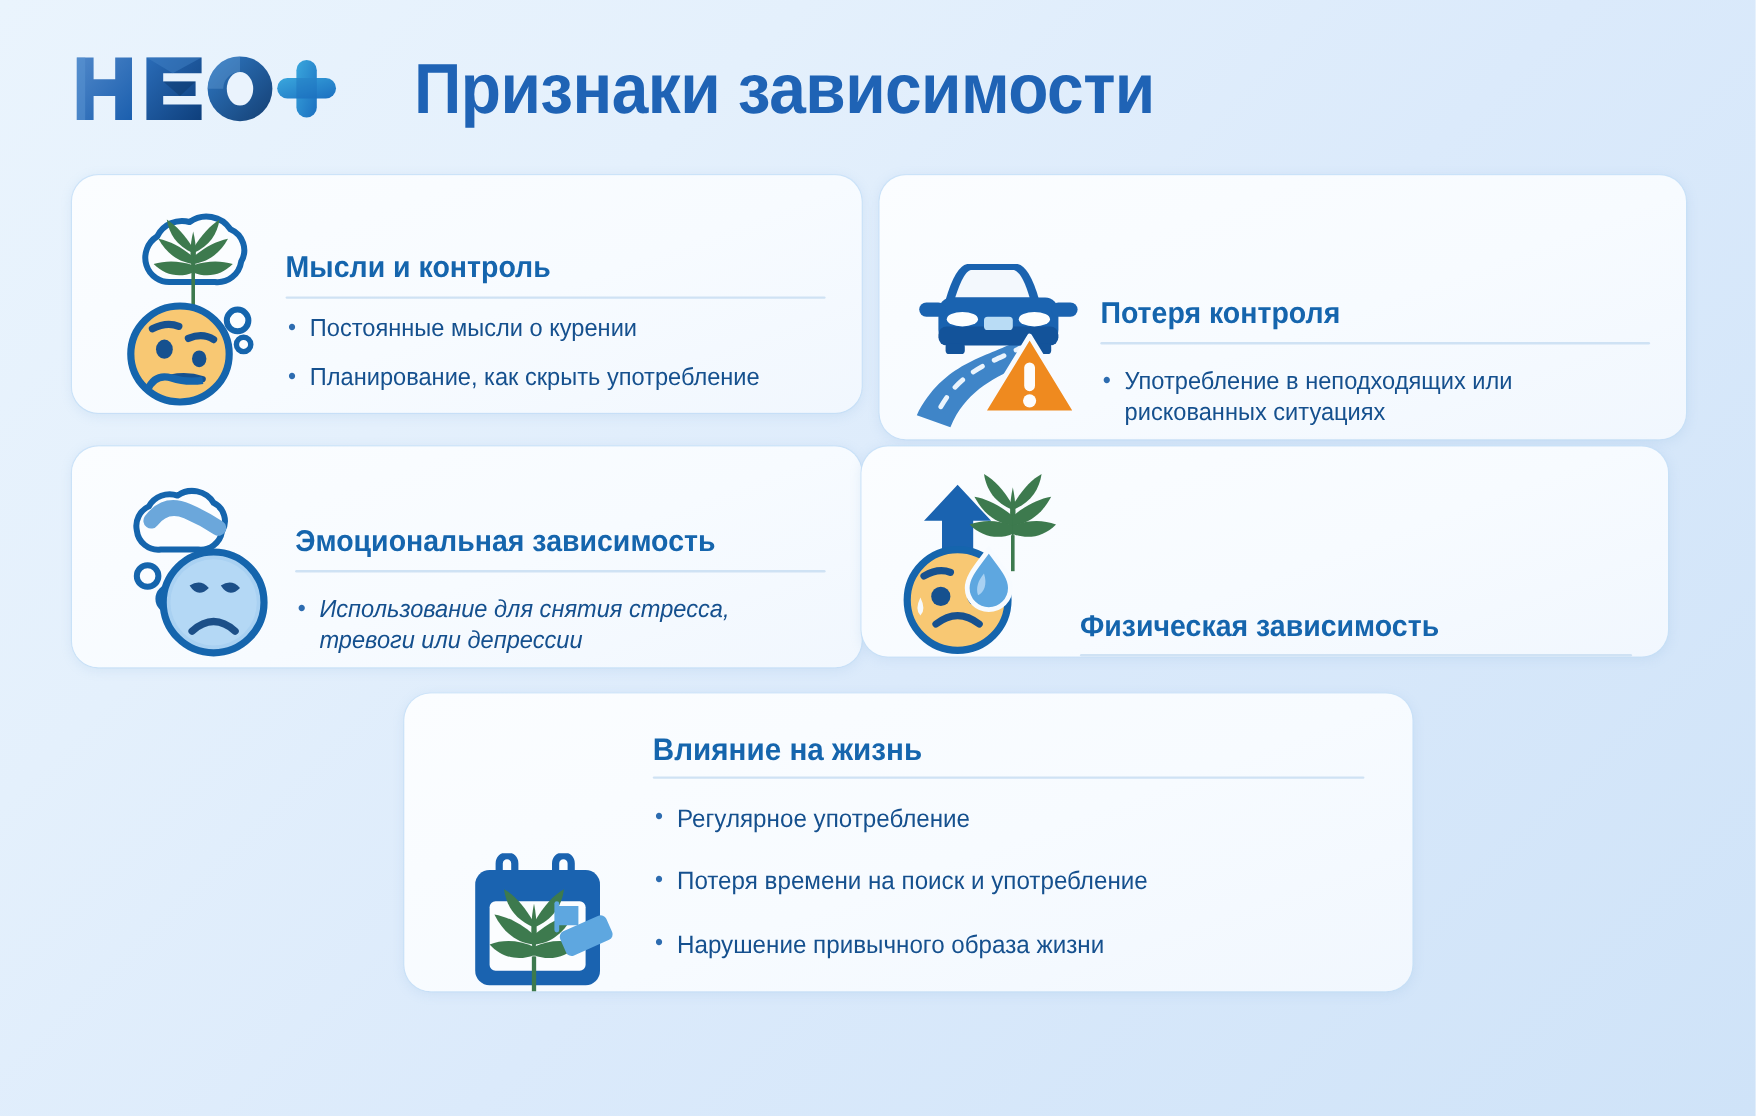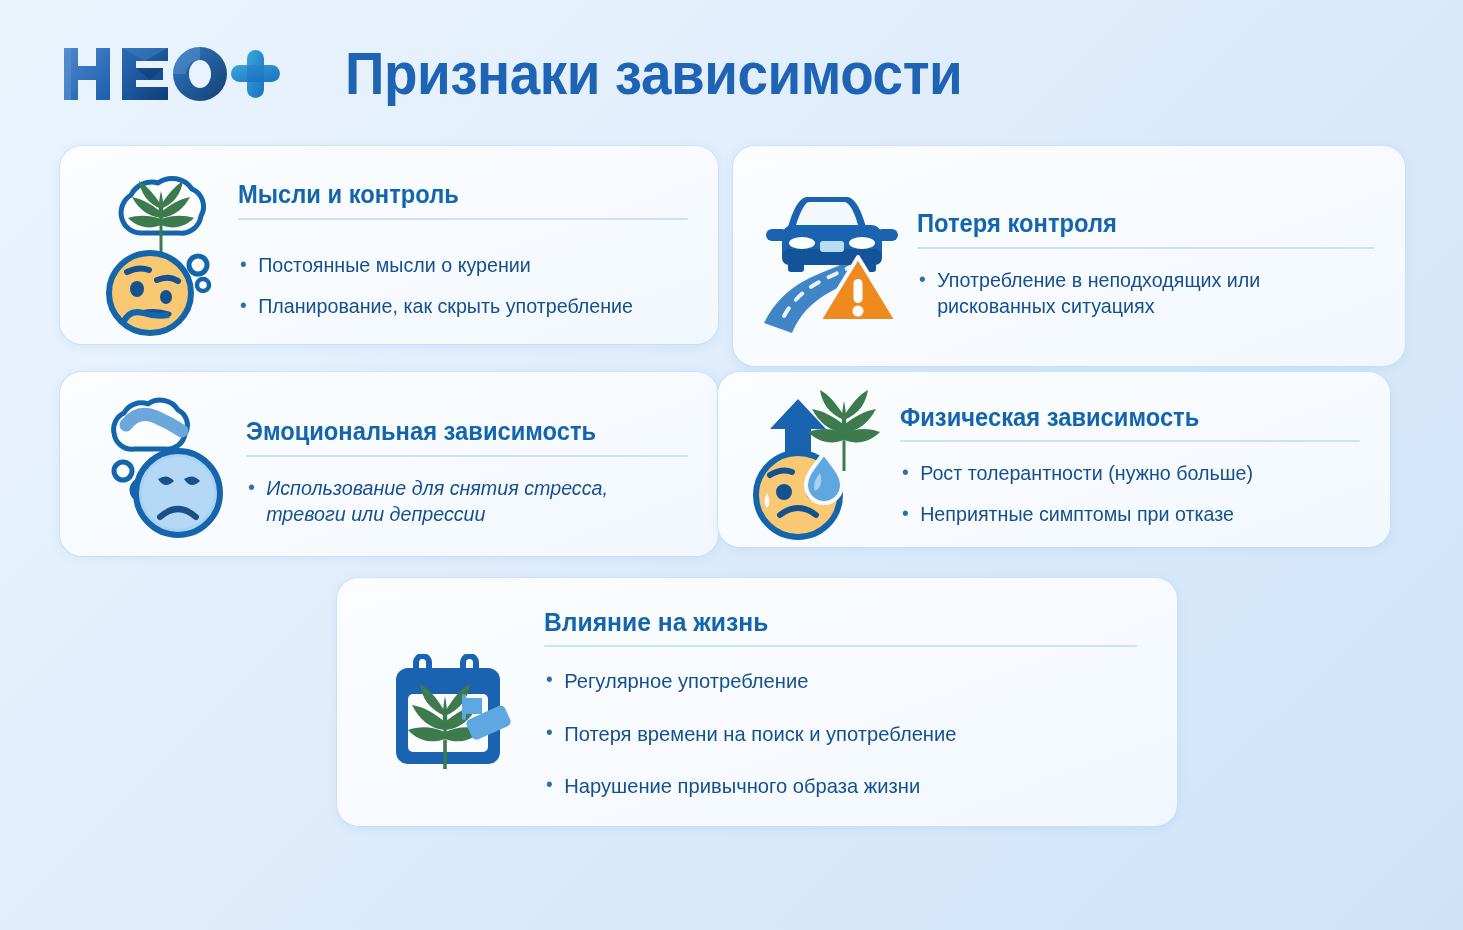--- a/index.html
+++ b/index.html
@@ -19,21 +19,21 @@
     letter-spacing:-0.5px;white-space:nowrap;
     font-family:"Liberation Sans","DejaVu Sans",sans-serif;
     transform:scaleX(0.93);transform-origin:left center;
   }
   
   .card{
     position:absolute;
     background:linear-gradient(160deg,#fbfdff 0%,#f7fbff 55%,#f1f7fe 100%);
     border-radius:22px;
     box-shadow:0 2px 10px rgba(130,170,215,.18), 0 0 0 1px rgba(206,229,250,.85);
-    display:flex;align-items:center;
+    display:flex;align-items:flex-end;
     box-sizing:border-box;
   }
   #card-1{left:60px;  top:146px; width:658px; height:198px;}
   #card-2{left:733px; top:146px; width:672px; height:220px;}
   #card-3{left:60px;  top:372px; width:658px; height:184px;}
   #card-4{left:718px; top:372px; width:672px; height:175px;}
   #card-5{left:337px; top:578px; width:840px; height:248px;}
 
   .card-icon{flex:0 0 auto;display:flex;align-items:flex-start;justify-content:center;}
   .card-body{flex:1 1 auto;min-width:0;}
@@ -49,21 +49,21 @@
     font-size:20.5px;color:#15508e;line-height:1.30;
     transform:scaleX(0.96);transform-origin:left center;
   }
   ul.bullets li::before{
     content:"•";position:absolute;left:2px;top:-1px;
     color:#2d6cb0;font-size:20px;
   }
   
   #card-1 .card-icon{width:150px;padding:18px 0 0 22px;}
   #card-1 .card-body{padding:26px 30px 0 6px;}
-  #card-1 ul.bullets{margin-top:32px;}
+  #card-1 ul.bullets{margin-top:12px;}
   #card-1 ul.bullets li{margin-bottom:15px;}
 
   #card-2 .card-icon{width:150px;padding:14px 0 0 24px;}
   #card-2 .card-body{padding:26px 30px 0 10px;}
   #card-2 ul.bullets{margin-top:18px;}
   #card-2 ul.bullets li{margin-bottom:8px;}
 
   #card-3 .card-icon{width:150px;padding:16px 0 0 30px;}
   #card-3 .card-body{padding:26px 30px 0 6px;}
   #card-3 ul.bullets{margin-top:18px;font-style:italic;}
@@ -252,24 +252,20 @@
 
       <path d="M27 106 q5 10 0 15 q-5 -5 0 -15z" fill="#f6fafd"></path>
 
       <path d="M84 66 c10 14 18 22 18 32 a18 18 0 0 1 -36 0 c0 -10 8 -18 18 -32z" fill="#5ea7e0" stroke="#f7fbff" stroke-width="4"></path>
       <path d="M80 86 c-5 6 -7 12 -5 18 c5 -2 8 -9 5 -18z" fill="#bcdcf6" opacity=".8"></path>
     </svg>
   </div>
   <div class="card-body">
     <div class="card-head">Физическая зависимость</div>
     <div class="divider"></div>
-    <ul class="bullets">
-      <li>Рост толерантности (нужно больше)</li>
-      <li>Неприятные симптомы при отказе</li>
-    </ul>
   </div>
 </div>
 
 <div class="card" id="card-5">
   <div class="card-icon">
     <svg width="125" height="115" viewBox="0 0 125 115" aria-hidden="true">
 
       <rect x="26" y="2" width="13" height="28" rx="6.5" fill="#fbfdff" stroke="#1a63b0" stroke-width="6"></rect>
       <rect x="73" y="2" width="13" height="28" rx="6.5" fill="#fbfdff" stroke="#1a63b0" stroke-width="6"></rect>
 

